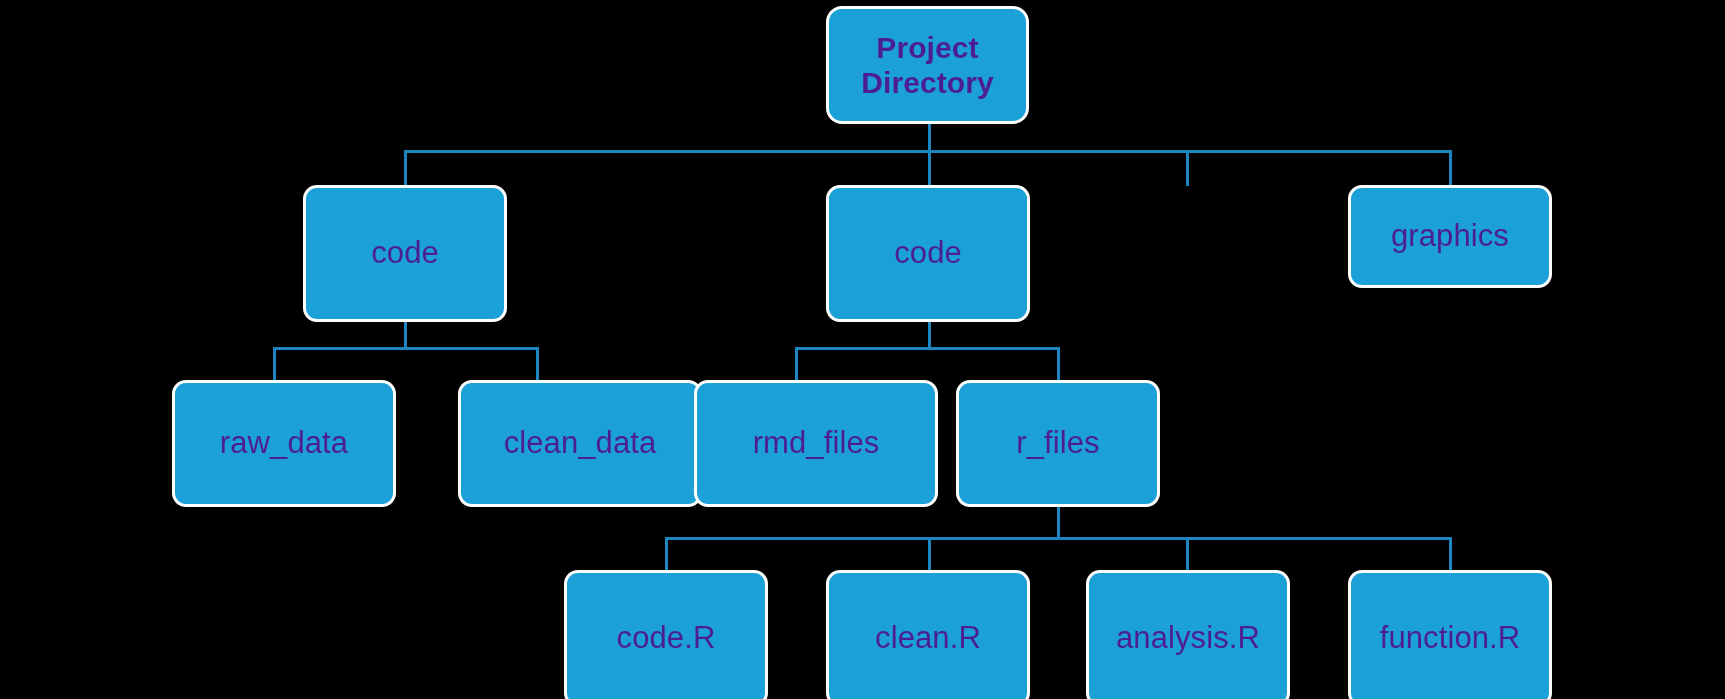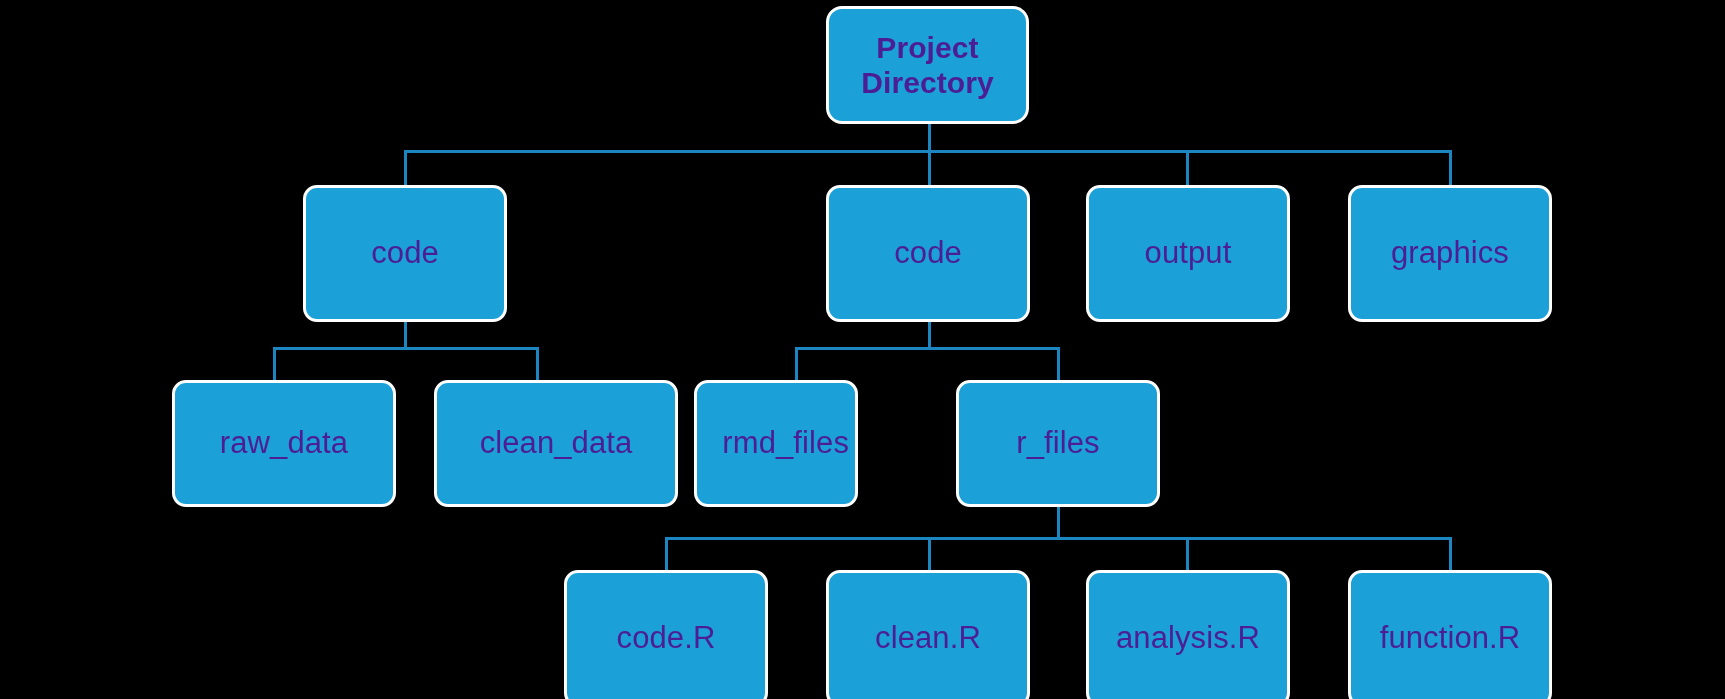--- a/index.html
+++ b/index.html
@@ -86,34 +86,31 @@
     <span class="label">Project
 Directory</span>
   </div>
 
   <div class="node" style="left:303px; top:185px; width:204px; height:137px;">
     <span class="label">code</span>
   </div>
   <div class="node" style="left:826px; top:185px; width:204px; height:137px;">
     <span class="label">code</span>
   </div>
-  <div class="node" style="left:1086px; top:185px; width:204px; height:137px;">
-    <span class="label">output</span>
-  </div>
-  <div class="node" style="left:1348px; top:185px; width:204px; height:137px;">
+  <div class="node" style="left:1348px; top:185px; width:204px; height:103px;">
     <span class="label">graphics</span>
   </div>
 
   <div class="node" style="left:172px; top:380px; width:224px; height:127px;">
     <span class="label">raw_data</span>
   </div>
-  <div class="node" style="left:434px; top:380px; width:244px; height:127px;">
+  <div class="node" style="left:458px; top:380px; width:244px; height:127px;">
     <span class="label">clean_data</span>
   </div>
-  <div class="node" style="left:694px; top:380px; width:164px; height:127px;justify-content:flex-end;">
+  <div class="node" style="left:694px; top:380px; width:244px; height:127px;">
     <span class="label">rmd_files</span>
   </div>
   <div class="node" style="left:956px; top:380px; width:204px; height:127px;justify-content:center;">
     <span class="label">r_files</span>
   </div>
 
   <div class="node" style="left:564px; top:570px; width:204px; height:137px;">
     <span class="label">code.R</span>
   </div>
   <div class="node" style="left:826px; top:570px; width:204px; height:137px;">

